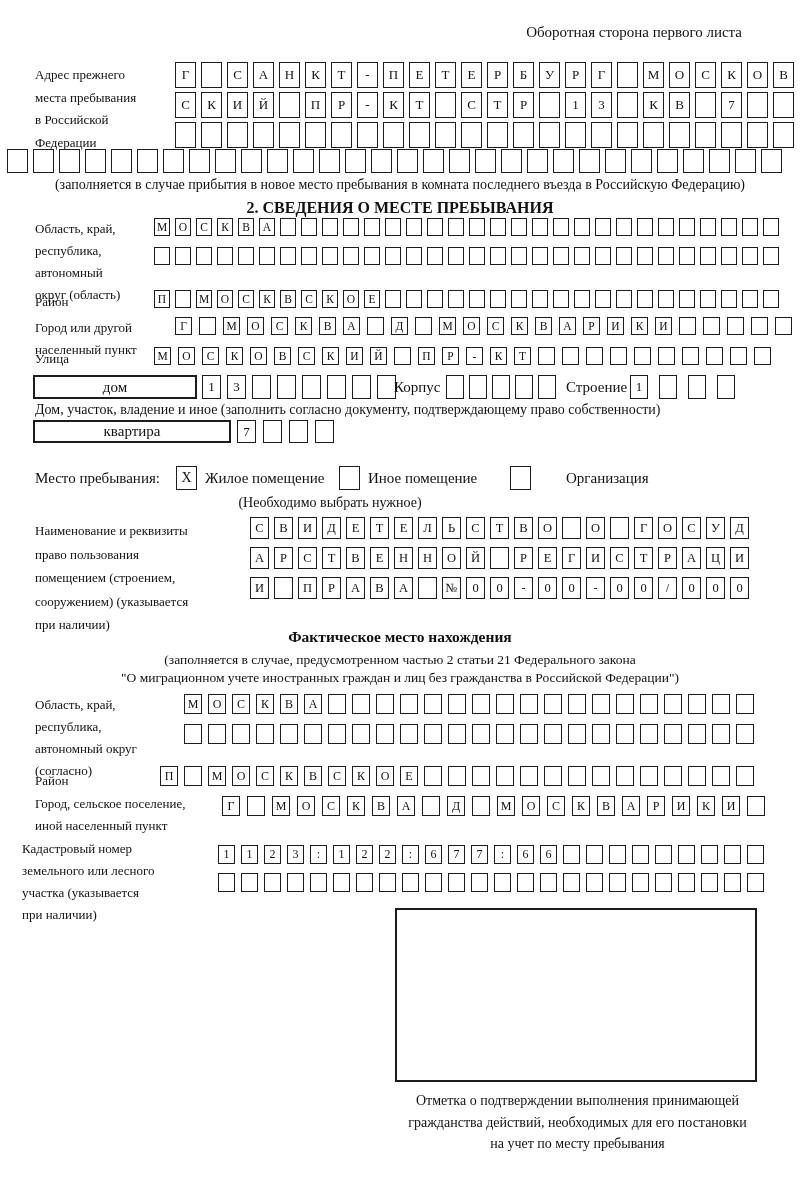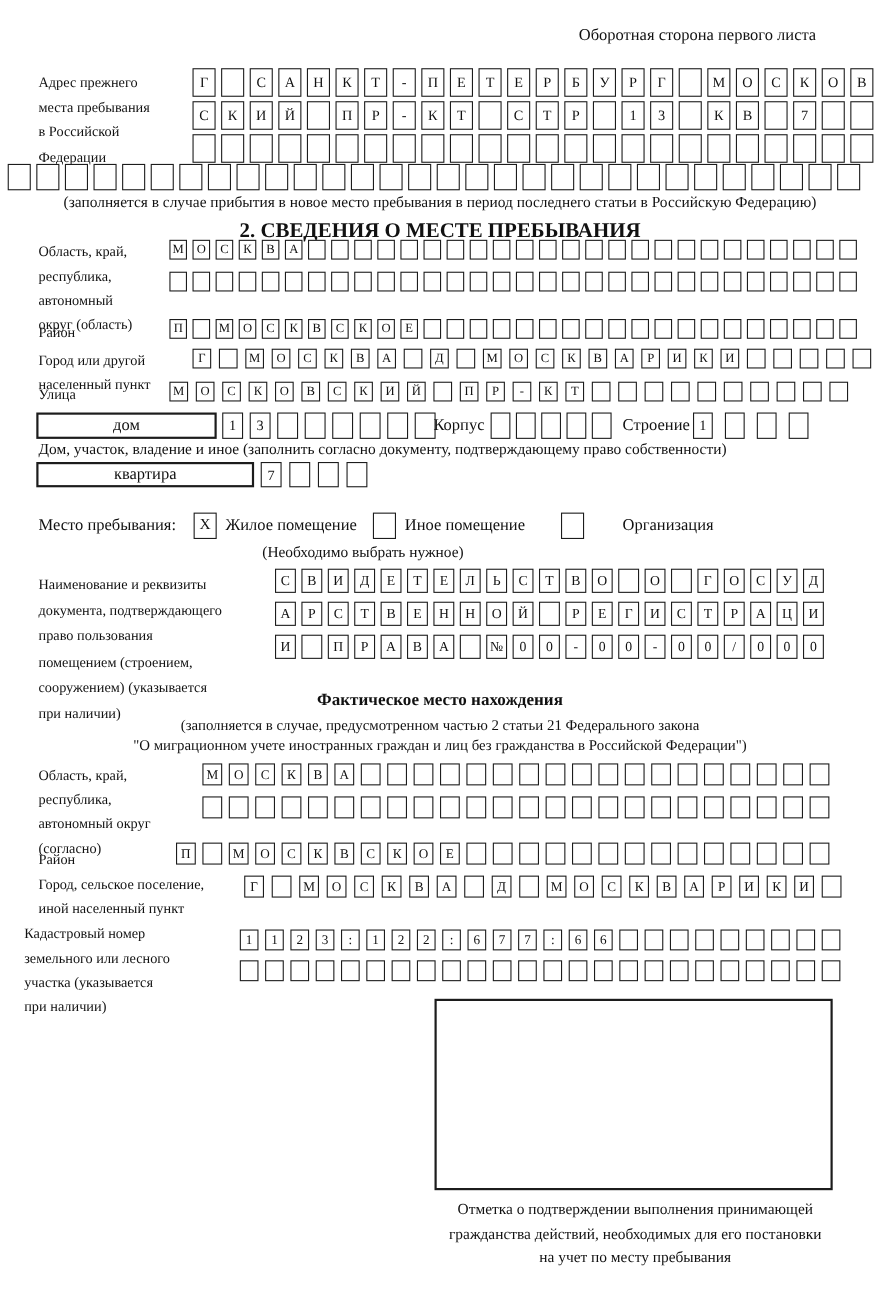--- a/index.html
+++ b/index.html
@@ -149,23 +149,23 @@
       <span class="cell"></span>
       <span class="cell"></span>
       <span class="cell"></span>
       <span class="cell"></span>
       <span class="cell"></span>
       <span class="cell"></span>
       <span class="cell"></span>
       <span class="cell"></span>
       <span class="cell"></span>
     </div>
-  <div class="cap center" style="top:177px;">(заполняется в случае прибытия в новое место пребывания в период последнего статьи в Российскую Федерацию)</div>
-
-  <div class="cap center bold" style="top:199px;font-size:19px;">2. СВЕДЕНИЯ О МЕСТЕ ПРЕБЫВАНИЯ</div>
+  <div class="cap center" style="top:177px;">(заполняется в случае прибытия в новое место пребывания в комната последнего въезда в Российскую Федерацию)</div>
+
+  <div class="cap center bold" style="top:199px;font-size:16px;">2. СВЕДЕНИЯ О МЕСТЕ ПРЕБЫВАНИЯ</div>
 
   <div class="lb" style="left:35px;top:218px;">
     <div>Область, край,</div>
     <div>республика,</div>
     <div>автономный</div>
     <div>округ (область)</div>
   </div>
   <div class="cr szB" style="left:154px;top:218px;">
       <span class="cell">М</span>
       <span class="cell">О</span>
@@ -372,21 +372,20 @@
   <div class="chk" style="left:176px;top:466px;">X</div>
   <div class="cap" style="left:205px;top:470px;font-size:15px;">Жилое помещение</div>
   <div class="chk" style="left:339px;top:466px;"></div>
   <div class="cap" style="left:368px;top:470px;font-size:15px;">Иное помещение</div>
   <div class="chk" style="left:510px;top:466px;"></div>
   <div class="cap" style="left:554px;top:470px;font-size:15px;margin-left:12px;">Организация</div>
   <div class="cap" style="left:150px;top:495px;width:360px;text-align:center;">(Необходимо выбрать нужное)</div>
 
   <div class="lb" style="left:35px;top:519px;line-height:23.5px;">
     <div>Наименование и реквизиты</div>
-    <div>документа, подтверждающего</div>
     <div>право пользования</div>
     <div>помещением (строением,</div>
     <div>сооружением) (указывается</div>
     <div>при наличии)</div>
   </div>
   <div class="cr szH" style="left:250px;top:517px;">
       <span class="cell">С</span>
       <span class="cell">В</span>
       <span class="cell">И</span>
       <span class="cell">Д</span>

